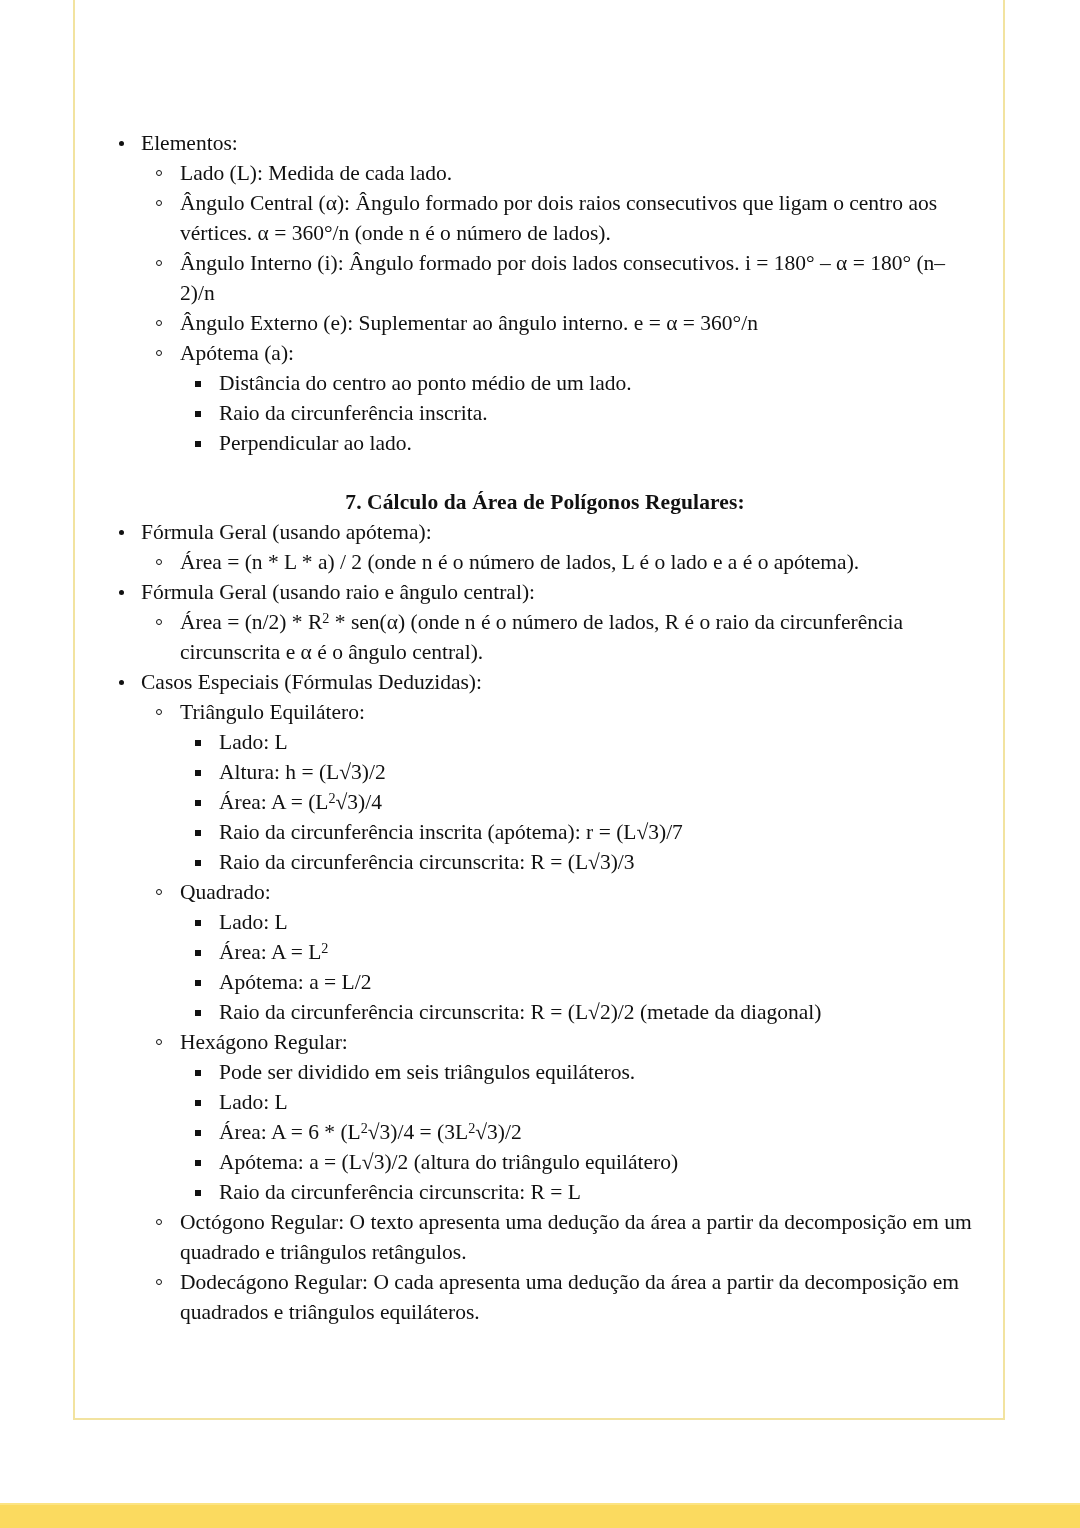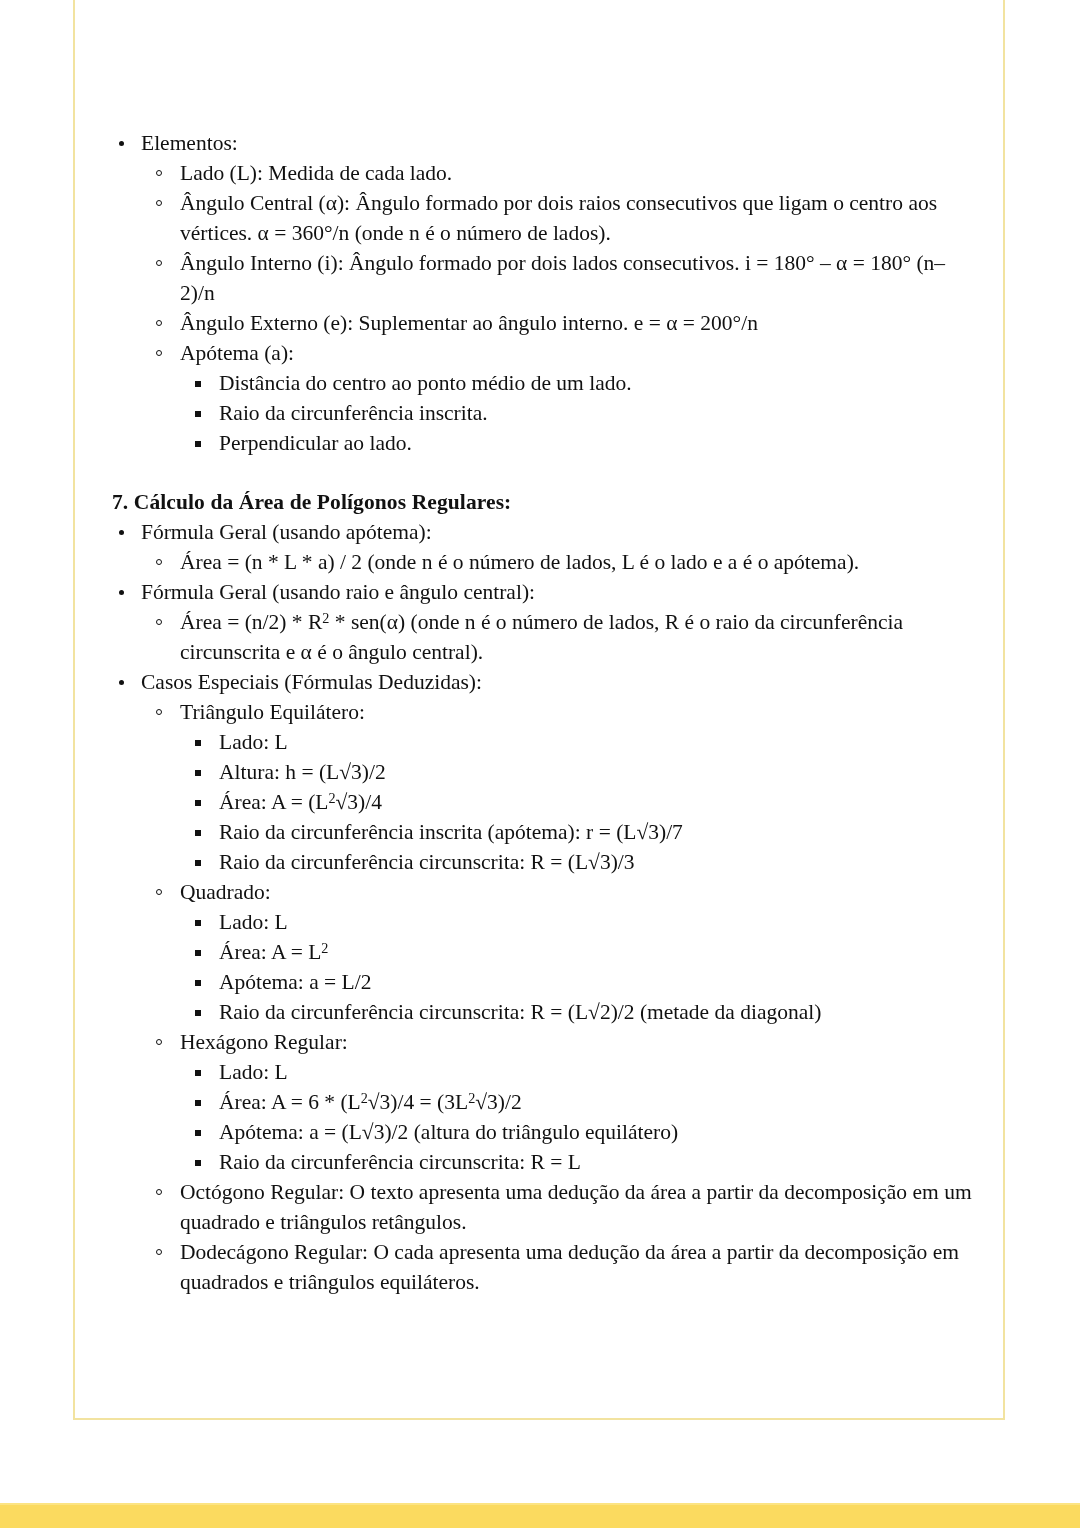--- a/index.html
+++ b/index.html
@@ -126,20 +126,21 @@
     height: 6px;
     background: #111111;
   }
 
   .section-heading {
     font-weight: bold;
     font-size: 21.5px;
     line-height: 30px;
     margin: 29px 0 0 4px;
     letter-spacing: 0.1px;
+    text-align: center;
   }
 
   sup.sq {
     font-size: 0.66em;
     vertical-align: 0.45em;
     line-height: 0;
   }
 </style>
 </head>
 <body>
@@ -161,21 +162,21 @@
           <li class="item">
             <span class="marker"></span>
             <span class="txt">Ângulo Central (α): Ângulo formado por dois raios consecutivos que ligam o centro aos vértices. α = 360°/n (onde n é o número de lados).</span>
           </li>
           <li class="item">
             <span class="marker"></span>
             <span class="txt">Ângulo Interno (i): Ângulo formado por dois lados consecutivos. i = 180° – α = 180° (n–2)/n</span>
           </li>
           <li class="item">
             <span class="marker"></span>
-            <span class="txt">Ângulo Externo (e): Suplementar ao ângulo interno. e = α = 200°/n</span>
+            <span class="txt">Ângulo Externo (e): Suplementar ao ângulo interno. e = α = 360°/n</span>
           </li>
           <li class="item">
             <span class="marker"></span>
             <span class="txt">Apótema (a):</span>
             <ul class="lvl l3">
               <li class="item">
                 <span class="marker"></span>
                 <span class="txt">Distância do centro ao ponto médio de um lado.</span>
               </li>
               <li class="item">
@@ -264,20 +265,24 @@
                 <span class="txt">Raio da circunferência circunscrita: R = (L√2)/2 (metade da diagonal)</span>
               </li>
             </ul>
           </li>
           <li class="item">
             <span class="marker"></span>
             <span class="txt">Hexágono Regular:</span>
             <ul class="lvl l3">
               <li class="item">
                 <span class="marker"></span>
+                <span class="txt">Pode ser dividido em seis triângulos equiláteros.</span>
+              </li>
+              <li class="item">
+                <span class="marker"></span>
                 <span class="txt">Lado: L</span>
               </li>
               <li class="item">
                 <span class="marker"></span>
                 <span class="txt">Área: A = 6 * (L<sup class="sq">2</sup>√3)/4 = (3L<sup class="sq">2</sup>√3)/2</span>
               </li>
               <li class="item">
                 <span class="marker"></span>
                 <span class="txt">Apótema: a = (L√3)/2 (altura do triângulo equilátero)</span>
               </li>

